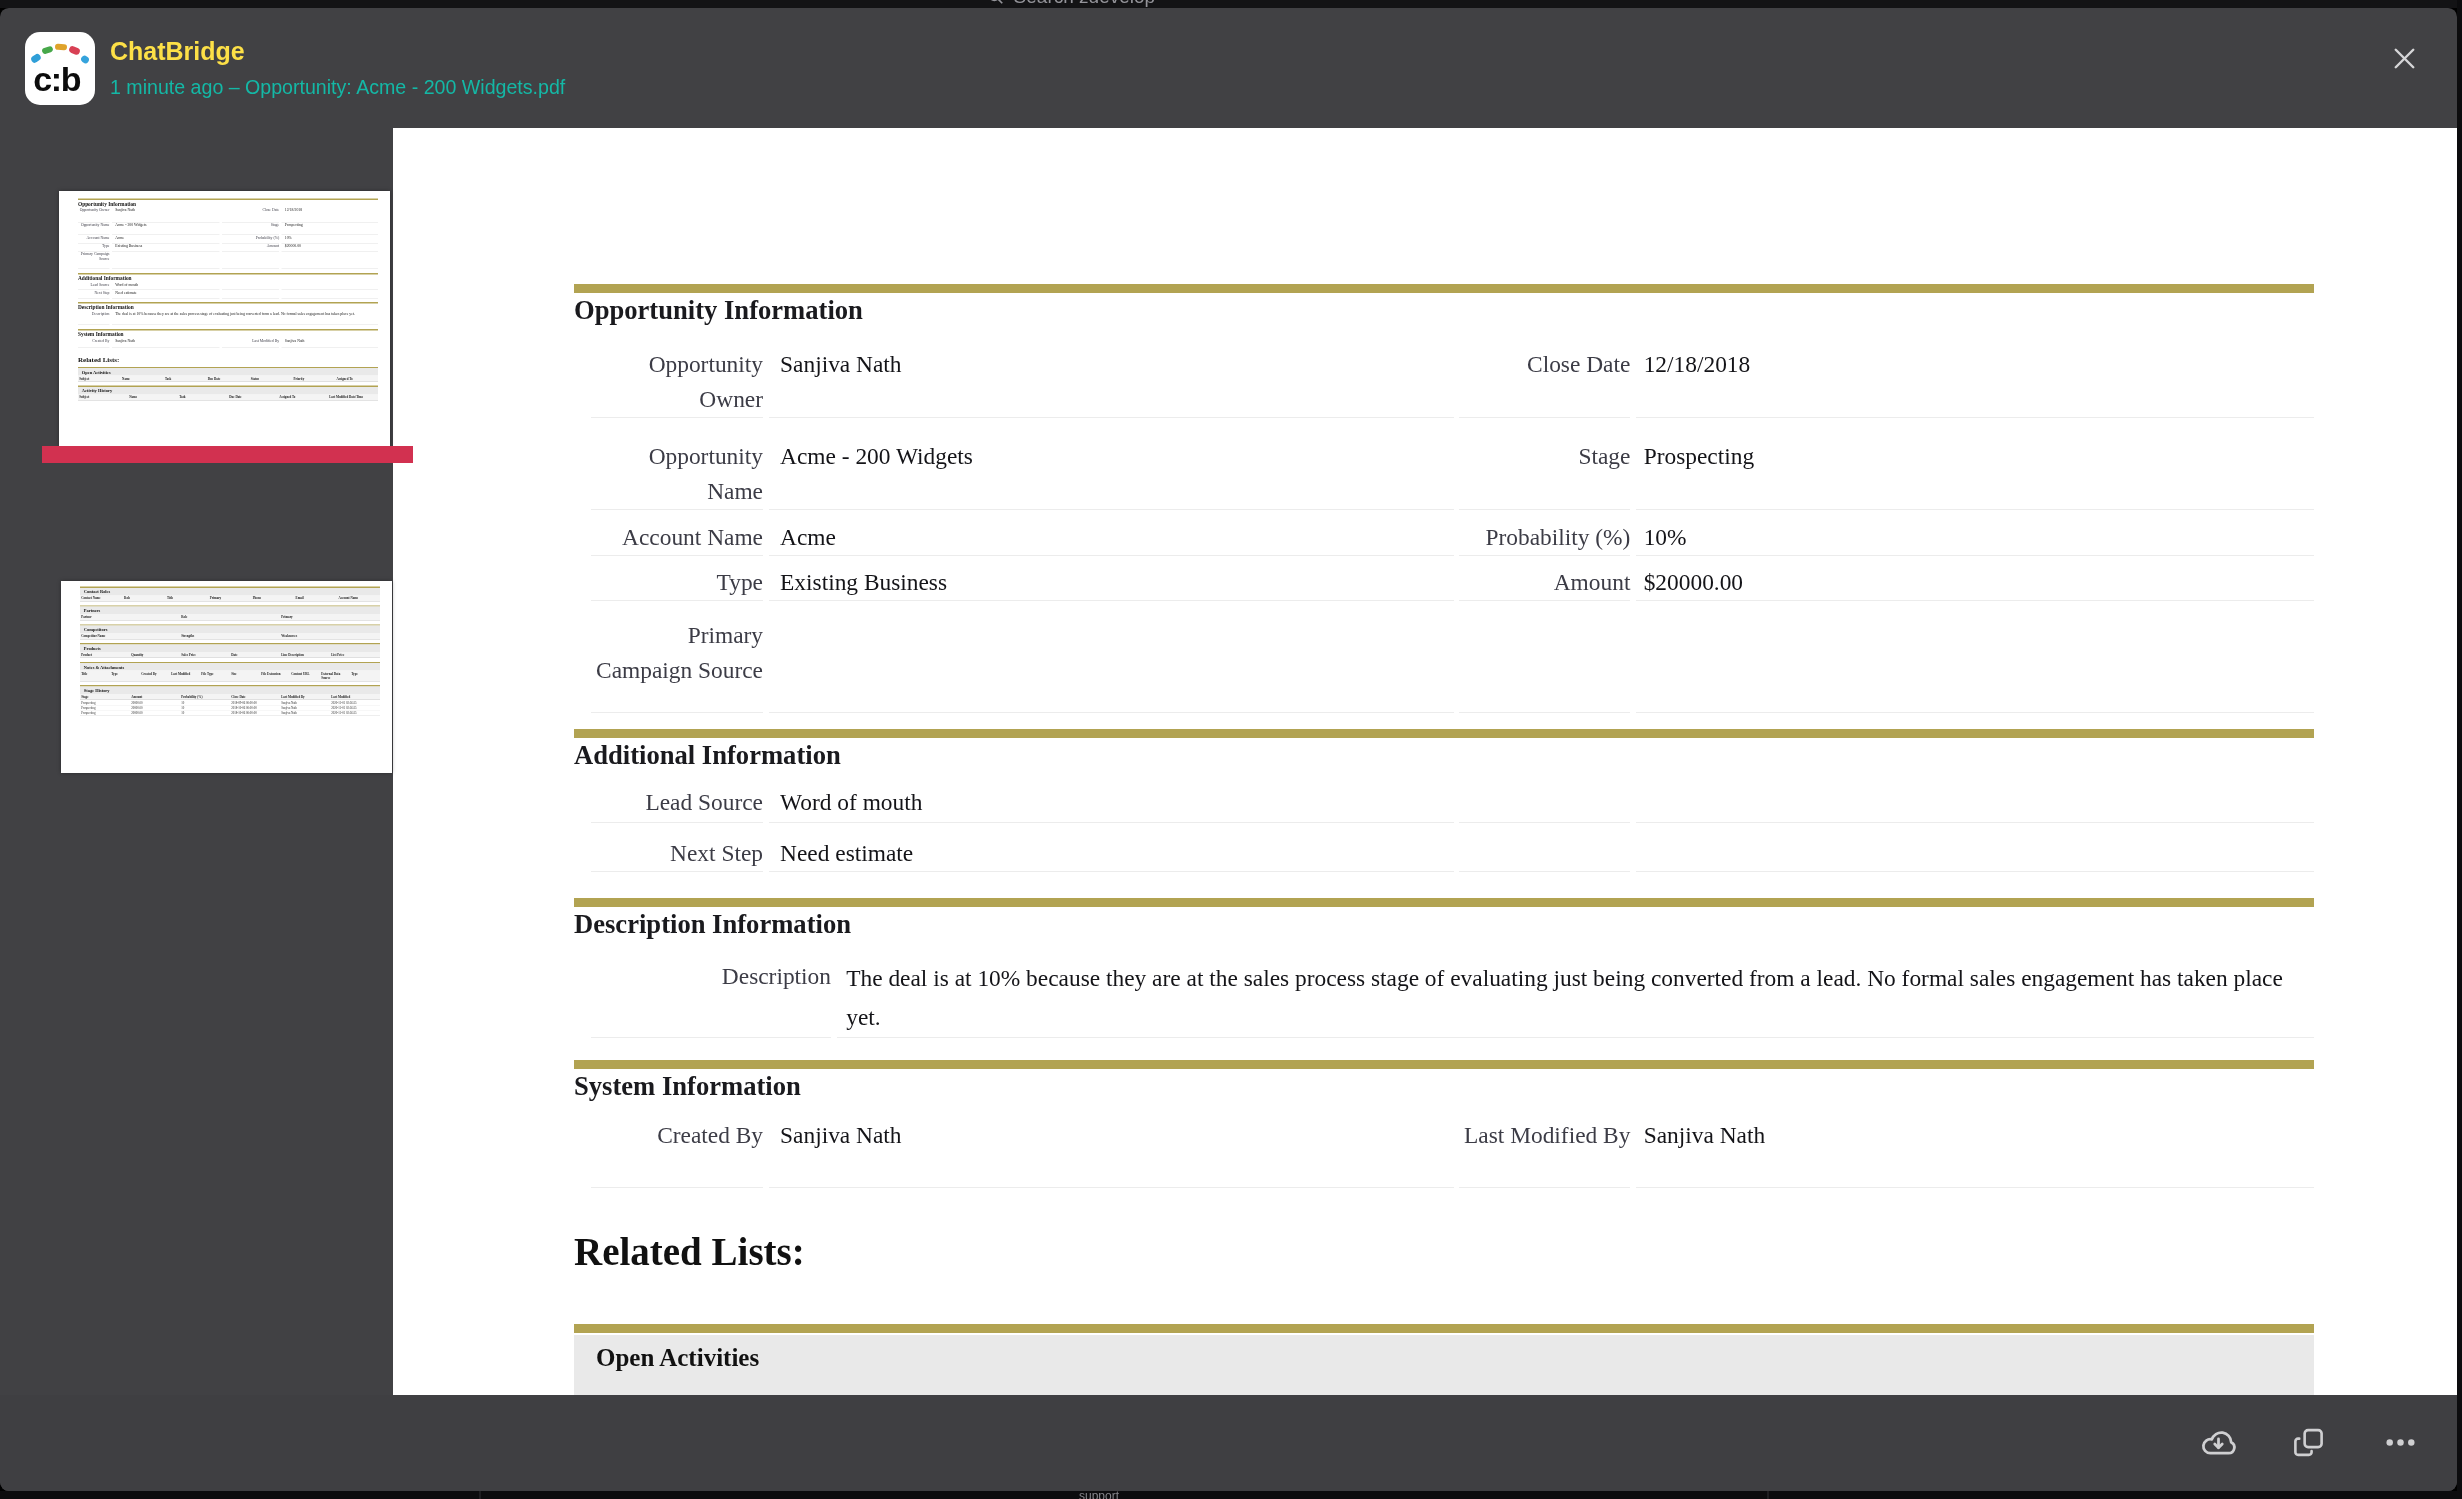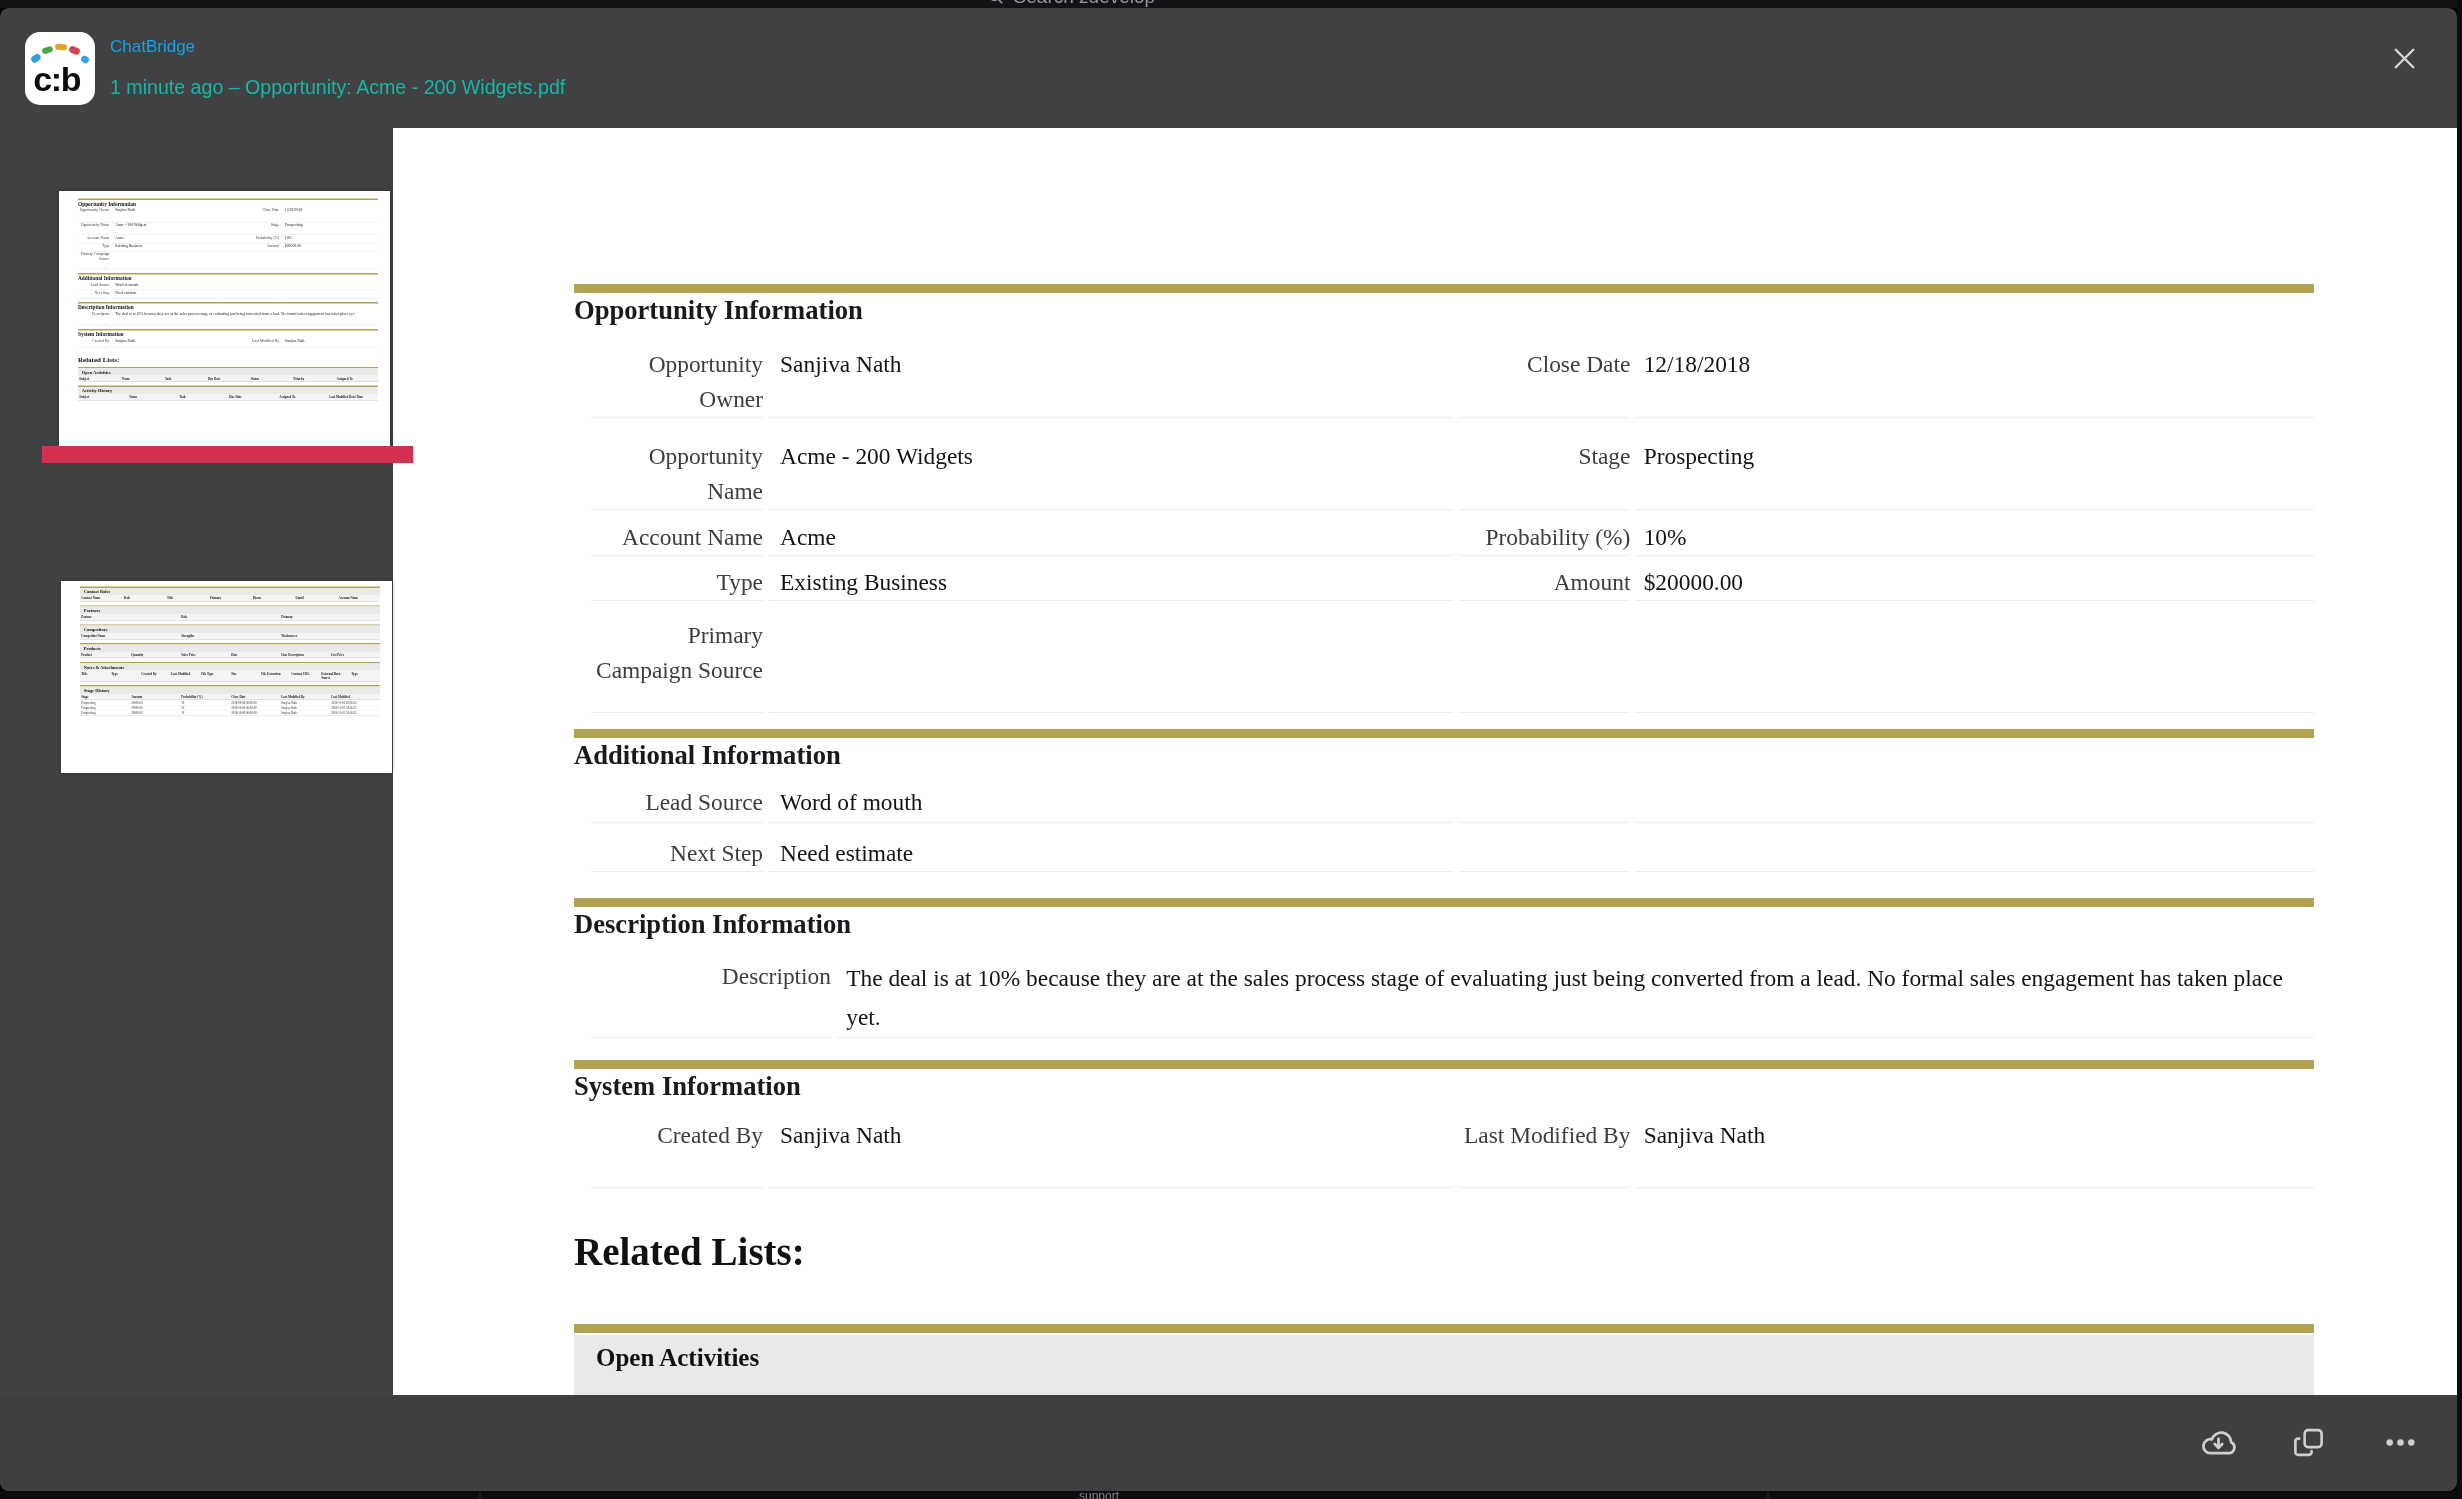--- a/index.html
+++ b/index.html
@@ -16,21 +16,21 @@
   .modal{position:absolute;left:0;top:8.2px;width:2457px;height:1483px;background:#414144;border-radius:8.9px;overflow:hidden;}
   .mhead{position:absolute;left:0;top:0;width:100%;height:120px;}
   .logo{position:absolute;left:25px;top:23.4px;width:70px;height:73px;background:#fff;border-radius:15px;}
   .logo .ctb{position:absolute;left:8.2px;top:28px;font-weight:bold;font-size:34px;color:#0c0c0c;letter-spacing:-1.3px;font-family:"Liberation Sans",sans-serif;}
   .logo i{position:absolute;display:block;}
   .d1{left:6.3px;top:23px;width:9.5px;height:7px;border-radius:3.8px;background:#2f9fd8;transform:rotate(-35deg);}
   .d2{left:17px;top:15px;width:11.4px;height:6.3px;border-radius:3.2px;background:#47a84a;transform:rotate(-18deg);}
   .d3{left:30px;top:12px;width:12px;height:6.3px;border-radius:3.2px;background:#dfa32b;transform:rotate(3deg);}
   .d4{left:44px;top:15px;width:11.4px;height:7px;border-radius:3.8px;background:#d84054;transform:rotate(22deg);}
   .d5{left:56px;top:24px;width:8.2px;height:7px;border-radius:3.8px;background:#35a3dc;transform:rotate(38deg);}
-  .mtitle{position:absolute;left:110px;top:28.5px;font-size:17px;font-weight:normal;color:#0ea5e9;}
+  .mtitle{position:absolute;left:110px;top:28.5px;font-size:25px;font-weight:bold;color:#fde047;}
   .msub{position:absolute;left:110px;top:68px;font-size:19.6px;color:#14b8a6;}
   .close-btn{position:absolute;left:2379px;top:26.6px;width:51px;height:48px;display:flex;align-items:center;justify-content:center;cursor:pointer;}
   
   .thumb{position:absolute;background:#ffffff;overflow:hidden;box-shadow:0 0 3.8px rgba(0,0,0,.35);}
   .thumb-inner{transform:scale(.5);transform-origin:0 0;width:663px;font-family:"Liberation Serif",serif;color:#222;}
   .t1{left:59px;top:183px;width:331px;height:255px;}
   .t2{left:61px;top:573px;width:331px;height:192px;}
   .active-bar{position:absolute;left:42px;top:438px;width:371px;height:17px;background:#d23150;}
   
   .mini-pad{padding:15px 25px 0 38px;}

